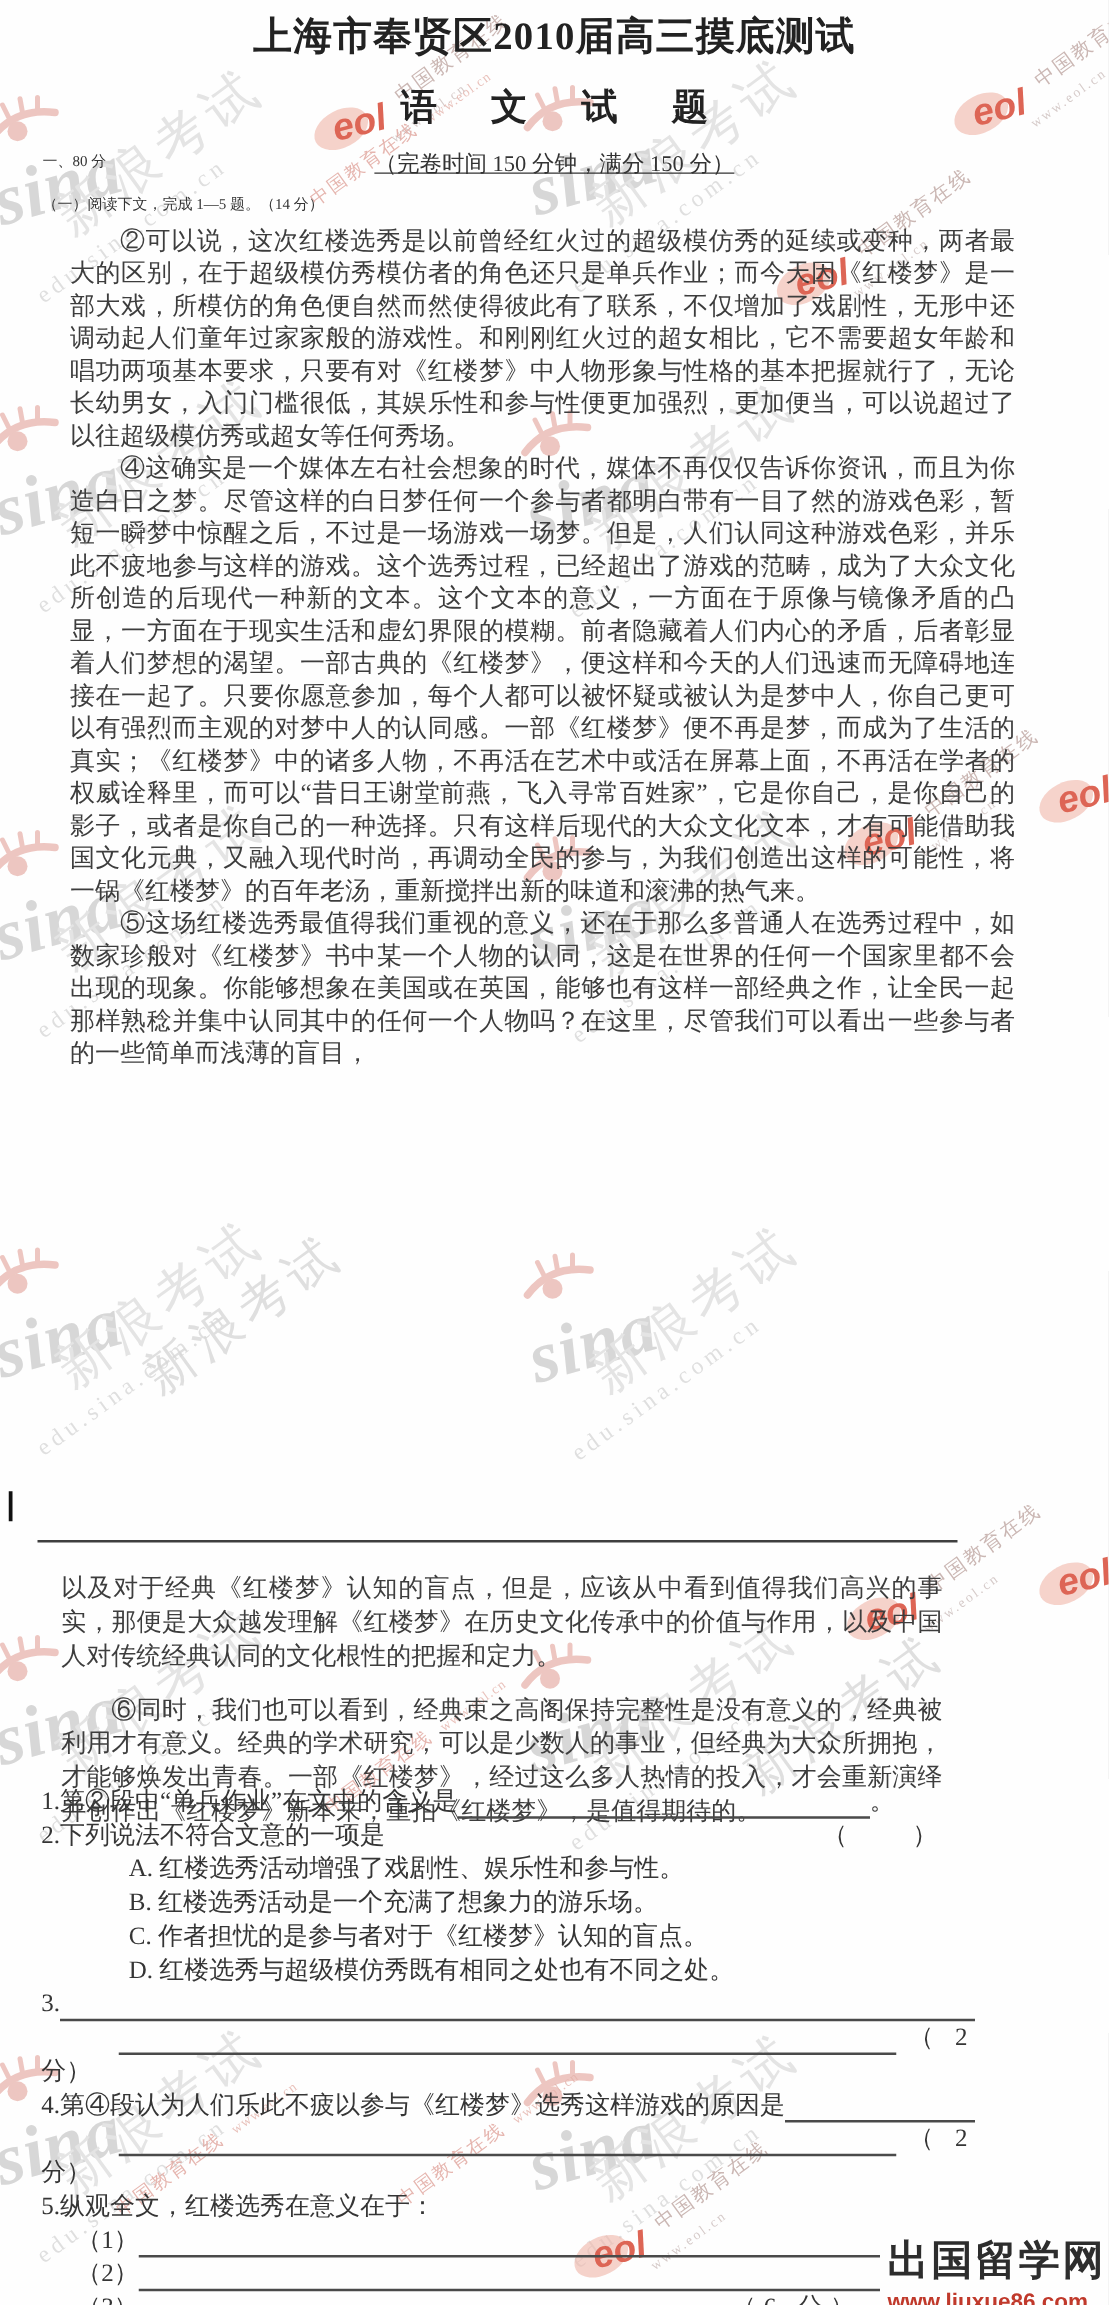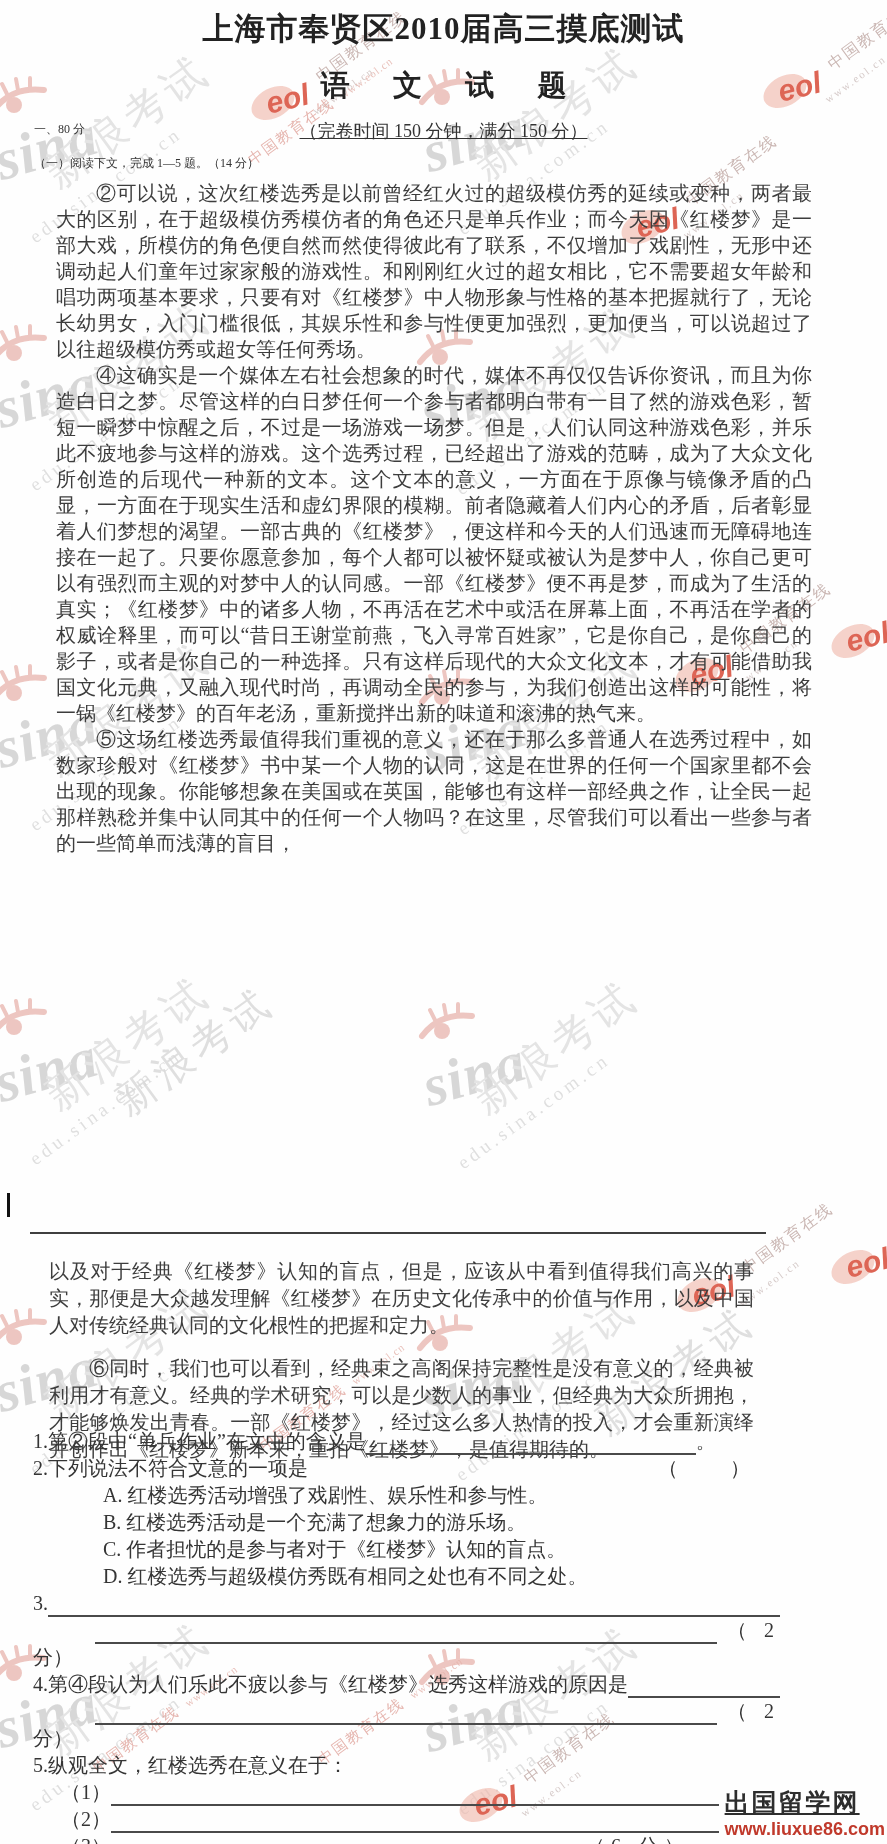--- a/index.html
+++ b/index.html
@@ -48,22 +48,22 @@
   .questions{position:absolute;top:1428px;left:33px;width:747px;font-size:20px;line-height:27px;color:#353535;}
   .qrow{display:flex;align-items:flex-end;}
   .qrow span{white-space:nowrap;}
   .blank{display:inline-block;height:24px;border-bottom:2px solid #4a4a4a;}
   .grow{flex:1;}
   .opt{padding-left:70px;}
   .bracket{margin-left:auto;margin-right:26px;letter-spacing:4px;}
   .score-open{margin-left:10px;letter-spacing:6px;}
   .ind2{margin-left:62px;}
   .footer{position:absolute;right:2px;top:1786px;z-index:2;text-align:left;background:#fefefe;padding-left:6px;}
-  .site{font-size:25px;color:#2d2d2d;font-family:"Liberation Sans","DejaVu Sans",sans-serif;
-        font-weight:bold;letter-spacing:2px;text-decoration:underline;}
+  .site{font-size:33px;color:#2d2d2d;font-family:"Liberation Sans","DejaVu Sans",sans-serif;
+        font-weight:bold;letter-spacing:2px;}
   .url{font-size:18px;color:#c0392b;font-family:"Liberation Sans","DejaVu Sans",sans-serif;font-weight:bold;}
 </style>
 </head>
 <body>
 
 <div class="page">
   <div id="wm-layer">
       <div class="wm-sina" style="left: -8px; top: 30px; position: absolute;">
     <span class="wm-eye">
       <svg width="58" height="48" viewBox="0 0 58 48">

